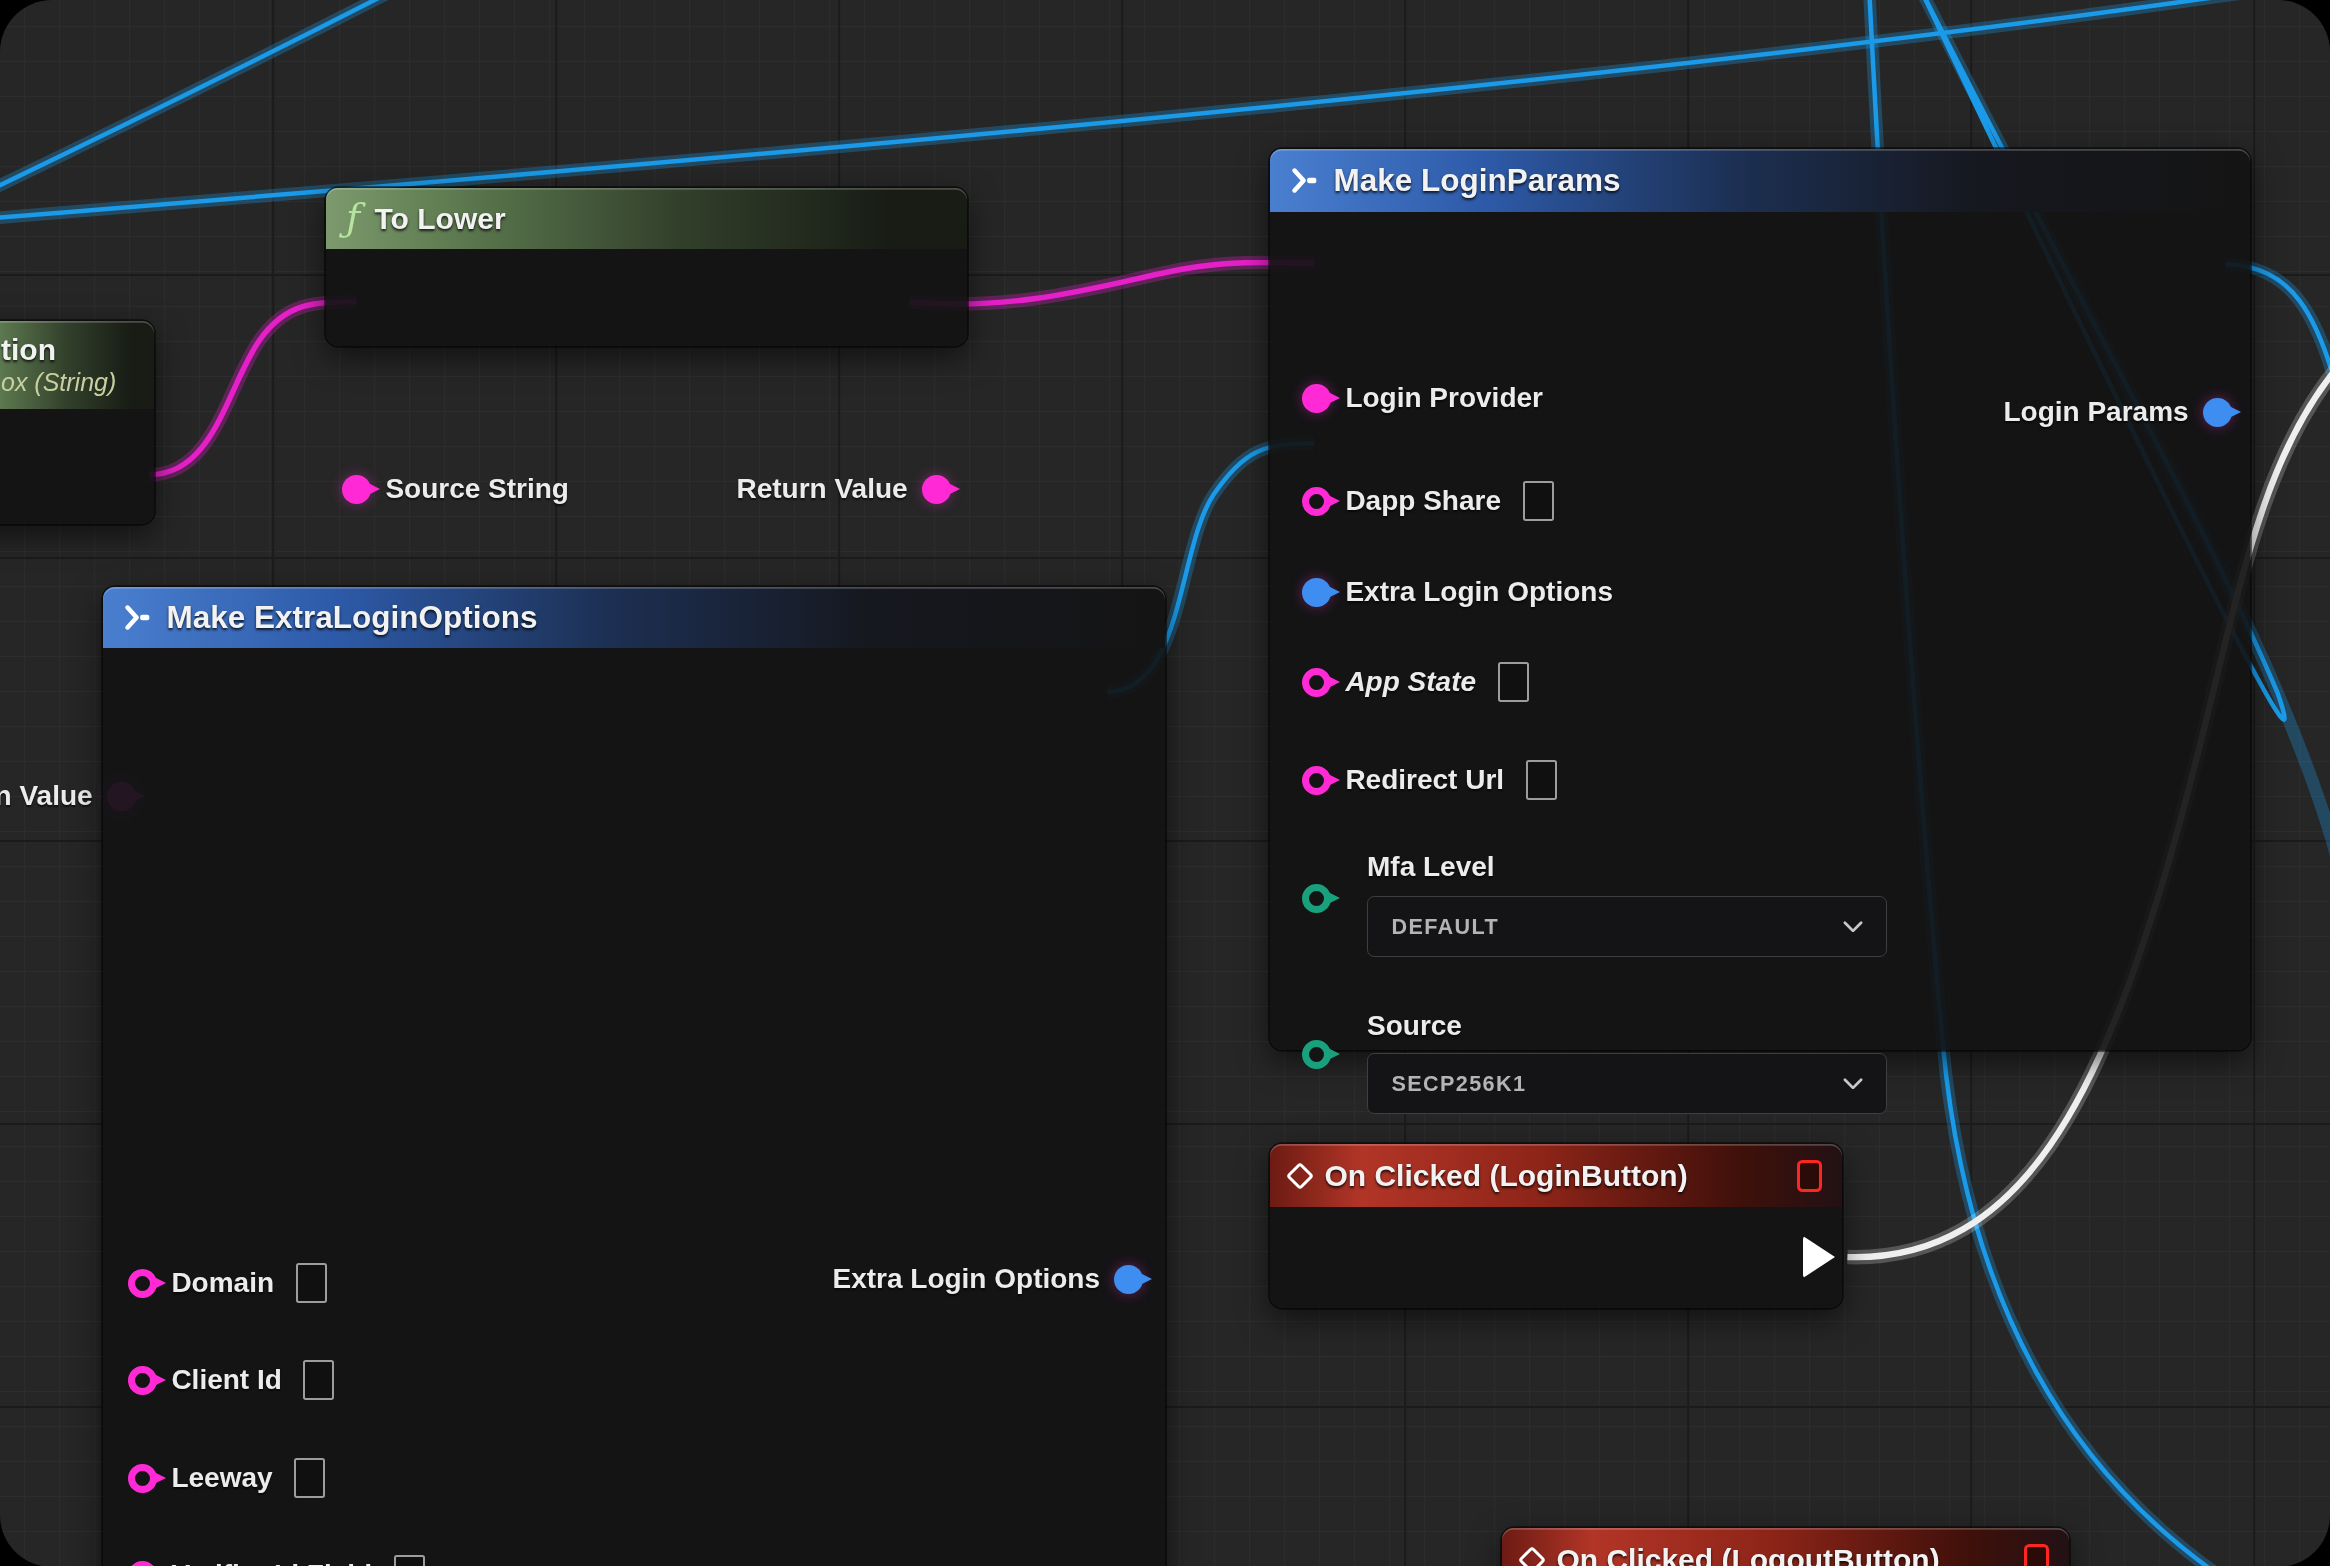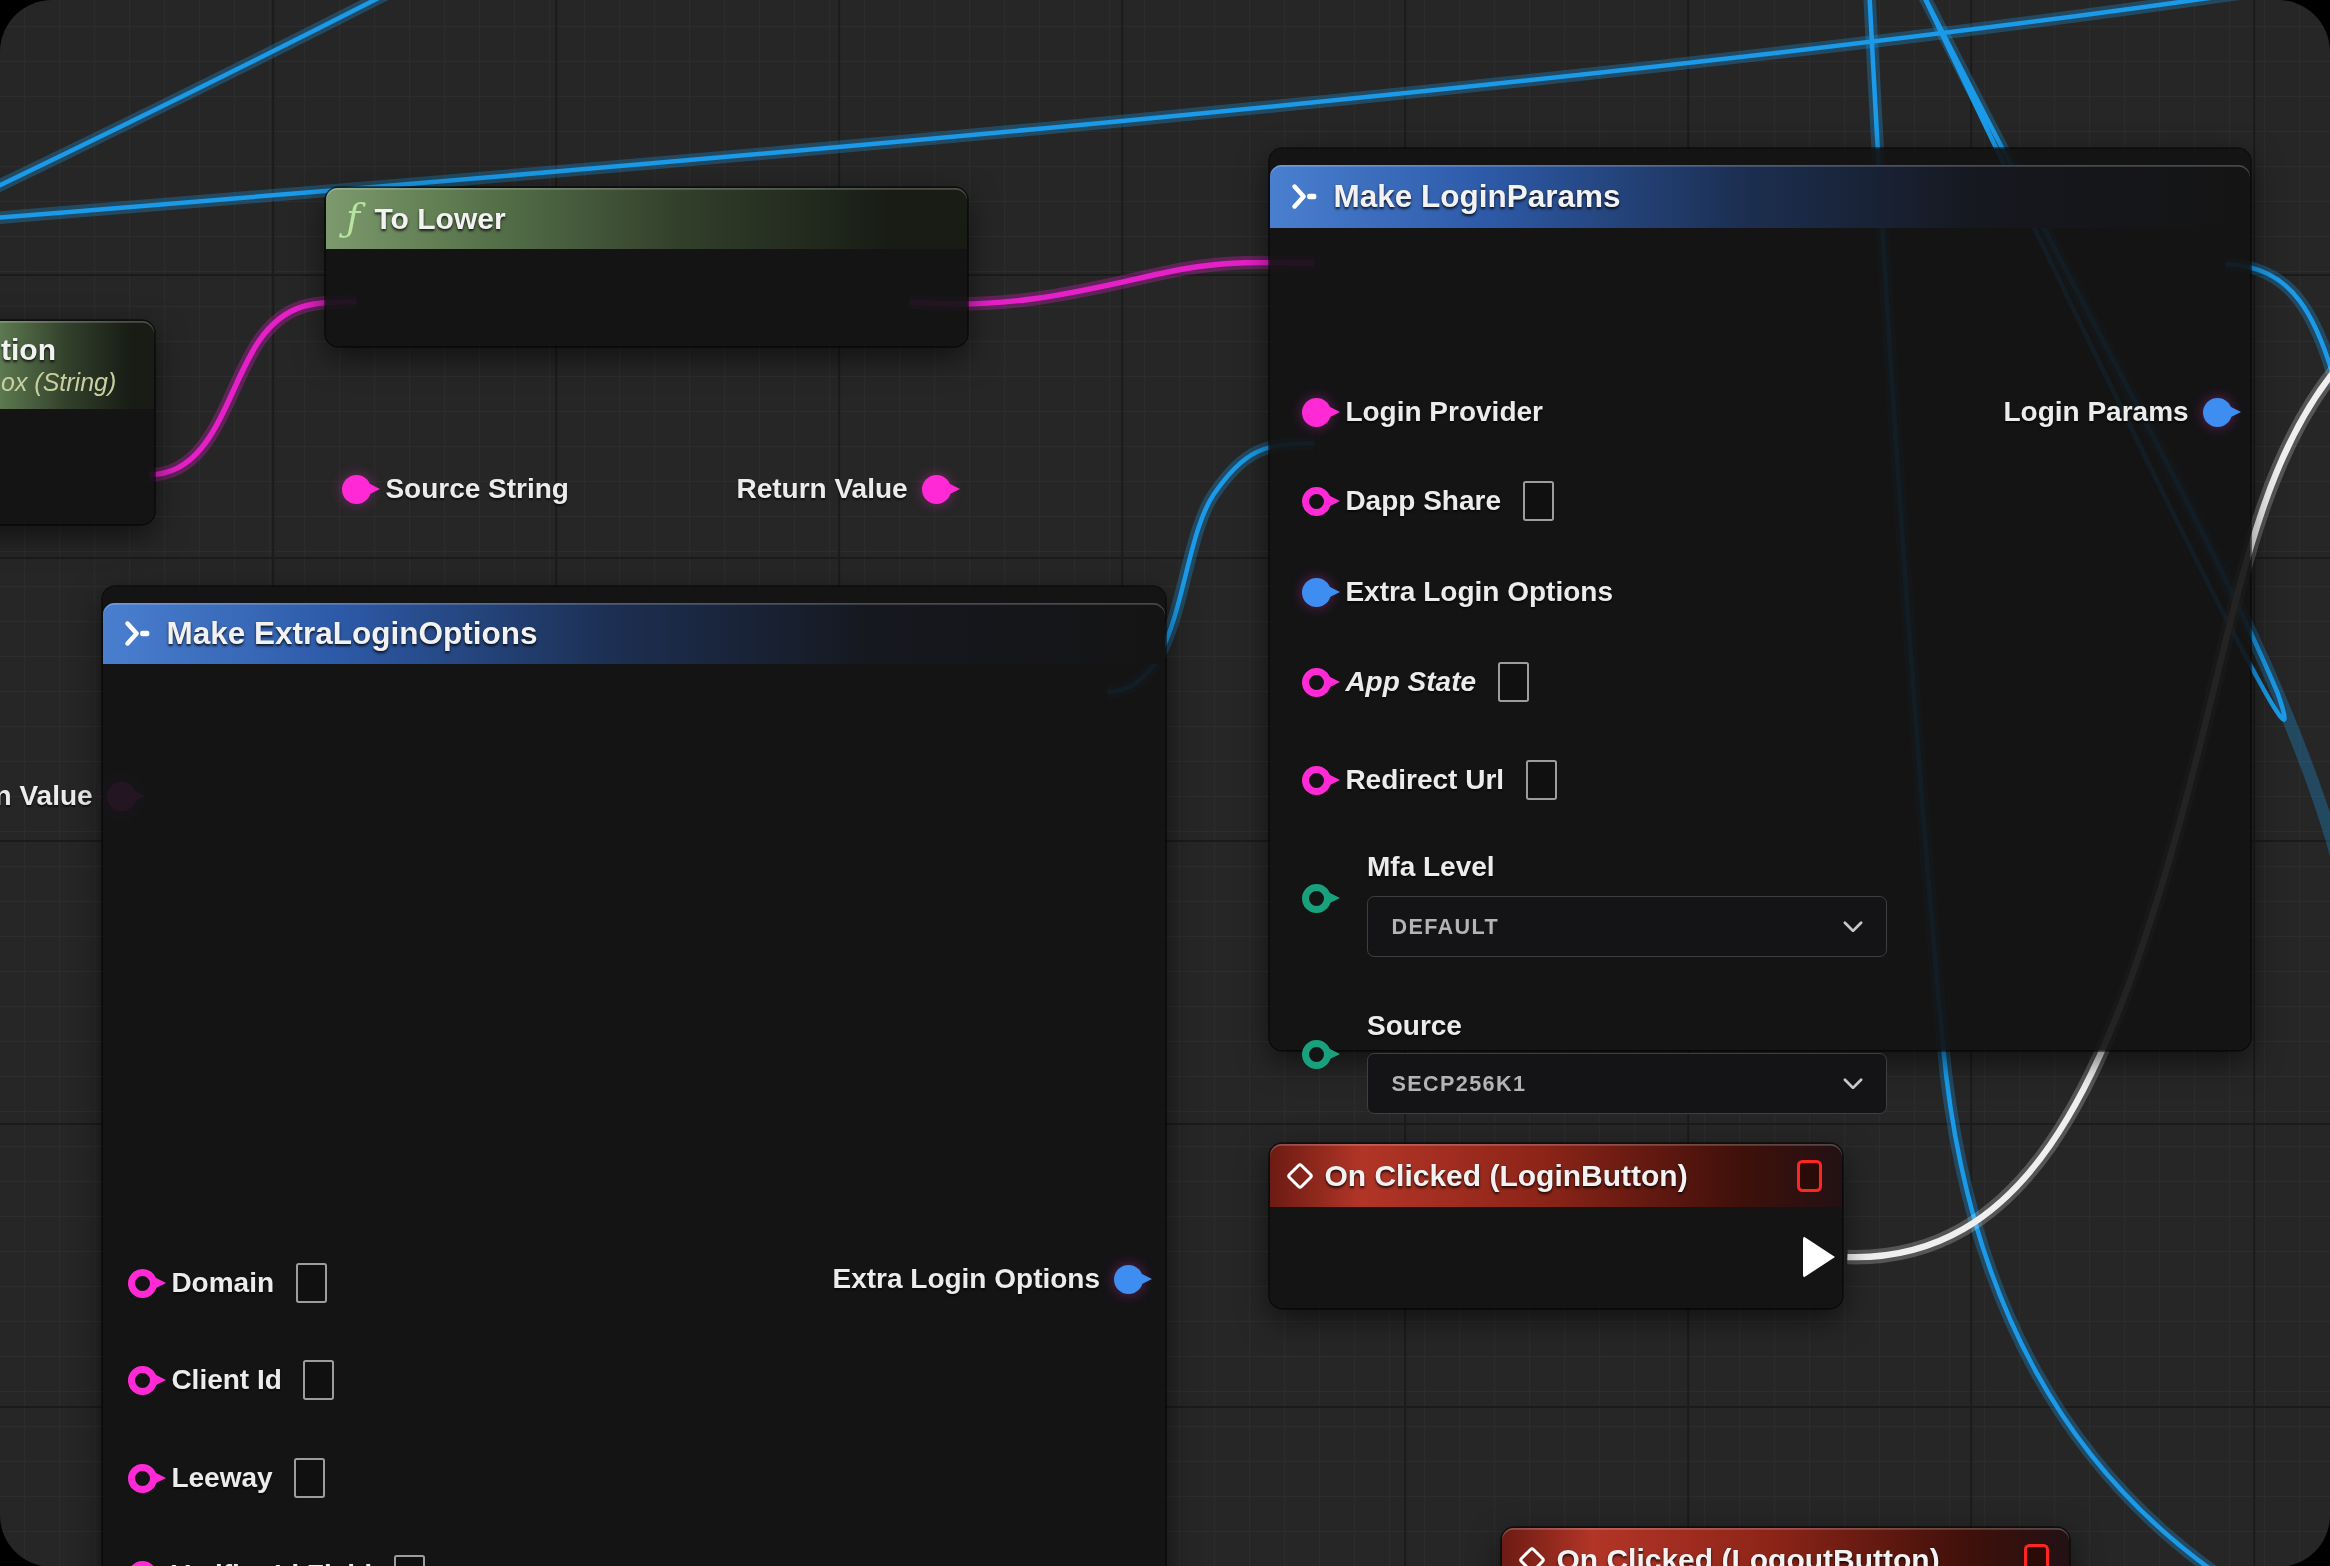--- a/index.html
+++ b/index.html
@@ -16,21 +16,21 @@
     background-size:283px 283px,283px 283px,35px 35px,35px 35px;
     background-position:-10.8px -9px,-10.8px -9px,-10.8px -9px,-10.8px -9px;
   }
   .wires{position:absolute;left:0;top:0;z-index:1;}
   .node{position:absolute;z-index:2;background:rgba(19,19,20,0.93);
     border-radius:12.6px;box-shadow:0 10.8px 31px rgba(0,0,0,.55),0 0 0 1.8px rgba(5,5,5,.65);}
   .nhead{position:absolute;left:0;right:0;top:0;display:flex;align-items:center;
     gap:14.4px;padding:0 20px;border-radius:11.7px 11.7px 0 0;
     box-shadow:inset 0 1.8px 0 rgba(255,255,255,.22);}
   .nhead.h68{height:61px}.nhead.h70{height:63px}
-  .head-blue{background:linear-gradient(90deg,#4a7fd0 0%,#2d5aa8 22%,#1c2f52 48%,#16181f 72%,#141414 100%);margin-top:16px;}
+  .head-blue{background:linear-gradient(90deg,#4a7fd0 0%,#2d5aa8 22%,#1c2f52 48%,#16181f 72%,#141414 100%);}
   .head-green{background:linear-gradient(90deg,#7d9a6e 0%,#5d7a50 20%,#32402b 55%,#181c15 88%);}
   .head-red{background:linear-gradient(90deg,#6c1b13 0%,#b23527 16%,#8c2418 48%,#40100a 82%,#221114 100%);}
   .ntitle{font-size:31.5px;font-weight:700;color:#f2f2f2;text-shadow:0 1.8px 2.7px rgba(0,0,0,.8);white-space:nowrap;}
   .sub{font-size:25px;font-style:italic;font-weight:400;color:#c9cf9f;}
   .plabel{font-size:28px;font-weight:600;color:#ececec;text-shadow:0 1.8px 1.8px rgba(0,0,0,.6);white-space:nowrap;}
   .prow{position:absolute;height:40px;display:flex;align-items:center;gap:14.4px;}
   .pin{position:relative;width:29px;height:29px;flex:0 0 auto;}
   .pin .c{position:absolute;inset:0;border-radius:50%;}
   .pin::after{content:"";position:absolute;right:-9px;top:9px;width:0;height:0;
     border-top:5.4px solid transparent;border-bottom:5.4px solid transparent;}
@@ -175,21 +175,21 @@
 
   <div class="node" style="left:1270px;top:149px;width:980px;height:901px;">
     <div class="nhead h70 head-blue">
       <svg width="29" height="29" viewBox="0 0 32 32">
         <path d="M5 5 L15 16 L5 27" stroke="#fff" stroke-width="5" fill="none" stroke-linecap="round" stroke-linejoin="round"></path>
         <rect x="19" y="13" width="10" height="6" rx="2" fill="#fff"></rect>
       </svg>
       <span class="ntitle">Make LoginParams</span>
     </div>
 
-    <div class="prow" style="top:243px;left:32px;">
+    <div class="prow" style="top:229px;left:32px;">
       <span class="pin pin-string filled">
           <span class="c"></span>
         </span>
       <span class="plabel">Login Provider</span>
     </div>
     <div class="prow" style="top:332px;left:32px;">
       <span class="pin pin-string hollow">
           <span class="c"></span>
         </span>
       <span class="plabel">Dapp Share</span>

